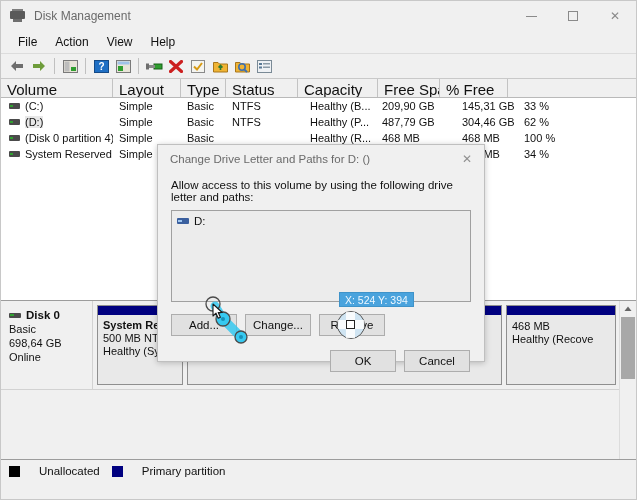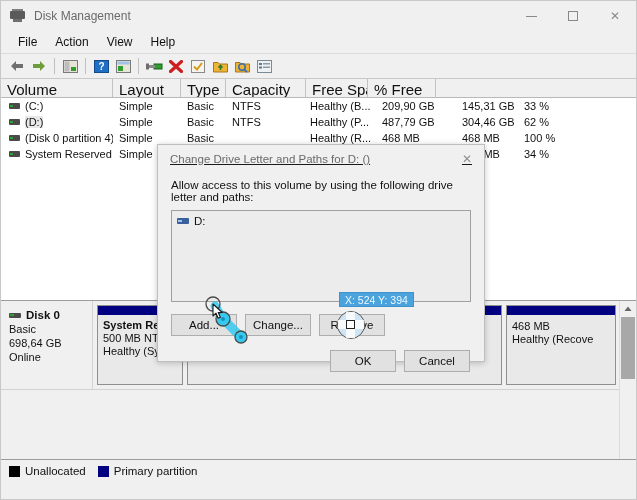--- a/index.html
+++ b/index.html
@@ -71,27 +71,27 @@
 
   
   .vscroll{position:absolute;right:0;top:0;width:16px;bottom:0;background:#f0f0f0;border-left:1px solid #dcdcdc;}
   .vs-arrow{height:16px;display:flex;align-items:center;justify-content:center;color:#606060;font-size:8px;}
   .vs-thumb{position:absolute;top:16px;left:1px;width:14px;height:62px;background:#a8a8a8;}
   .vs-down{position:absolute;bottom:0;left:0;right:0;}
 
   
   .legend{position:absolute;left:0;right:0;bottom:0;height:34px;background:#f0f0f0;
           border-top:1px solid #9c9c9c;display:flex;align-items:flex-start;padding:5px 0 0 8px;gap:12px;}
-  .leg{display:flex;align-items:center;gap:5px;font-size:11.5px;color:#111;}
+  .leg{display:flex;align-items:center;gap:19px;font-size:11.5px;color:#111;}
   .swatch{width:11px;height:11px;display:block;}
 
   
   .dlg{position:absolute;left:156px;top:143px;width:328px;height:218px;
        background:#f0f0f0;border:1px solid #bfbfbf;box-shadow:0 1px 6px rgba(0,0,0,.22);box-sizing:border-box;}
-  .dlg-tb{height:28px;display:flex;align-items:center;padding-left:12px;text-decoration:underline;}
+  .dlg-tb{height:28px;display:flex;align-items:center;padding-left:12px;}
   .dlg-title{font-size:11.5px;color:#6a6a6a;}
   .dlg-close{margin-left:auto;width:34px;height:28px;display:flex;align-items:center;justify-content:center;color:#909090;font-size:12px;}
   .dlg-body{padding:6px 13px 0 13px;}
   .dlg-prompt{font-size:11.5px;color:#111;margin-bottom:7px;}
   .listbox{height:92px;border:1px solid #a0a0a0;background:#ececec;padding:4px 5px;box-sizing:border-box;position:relative;}
   .lbitem{display:flex;align-items:center;gap:5px;font-size:11.5px;color:#111;}
   .lbico{width:12px;height:6px;background:#3a5f9e;border-radius:1px;position:relative;flex:none;}
   .lbico:after{content:"";position:absolute;left:1px;top:1.5px;width:4px;height:2px;background:#9ec6f0;}
   .btnrow{display:flex;gap:8px;margin-top:12px;}
   .btn{width:66px;height:22px;background:#e1e1e1;border:1px solid #adadad;font-size:11.5px;
@@ -218,20 +218,21 @@
           <rect x="6" y="6.5" width="7" height="1.5" fill="#8a9aa6"></rect>
         </svg>
     </div>
   </div>
 
   <div class="listwrap">
     <div class="hdrrow">
       <div class="hcell" style="width:112px">Volume</div>
       <div class="hcell" style="width:68px">Layout</div>
       <div class="hcell" style="width:45px">Type</div>
+      <div class="hcell" style="width:72px">Status</div>
       <div class="hcell" style="width:80px">Capacity</div>
       <div class="hcell" style="width:62px">Free Spa...</div>
       <div class="hcell" style="width:68px">% Free</div>
       <div class="hcell" style="flex:1;border-right:none"></div>
     </div>
 
     <div class="row">
       <div class="cell v" style="width:112px">
         <span class="drvico"></span>
         <span class="vtxt">(C:)</span>

